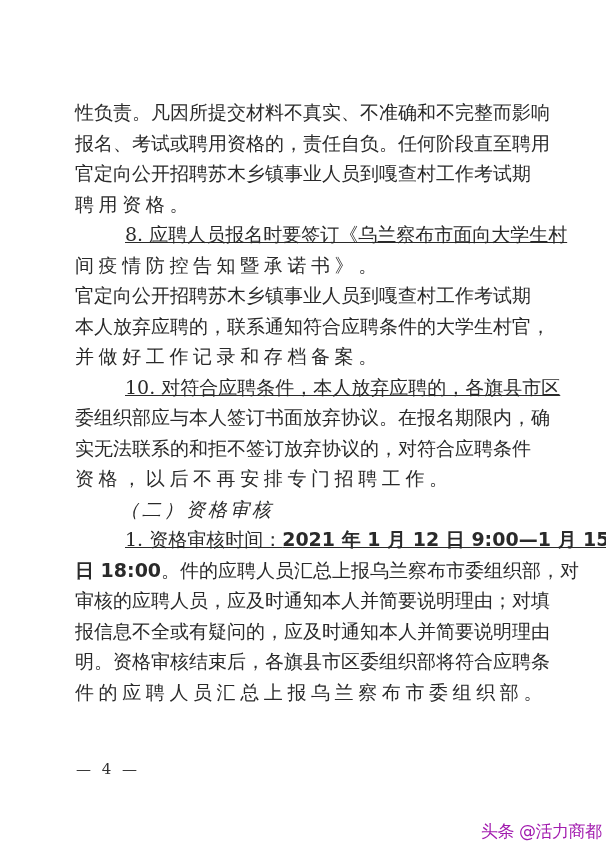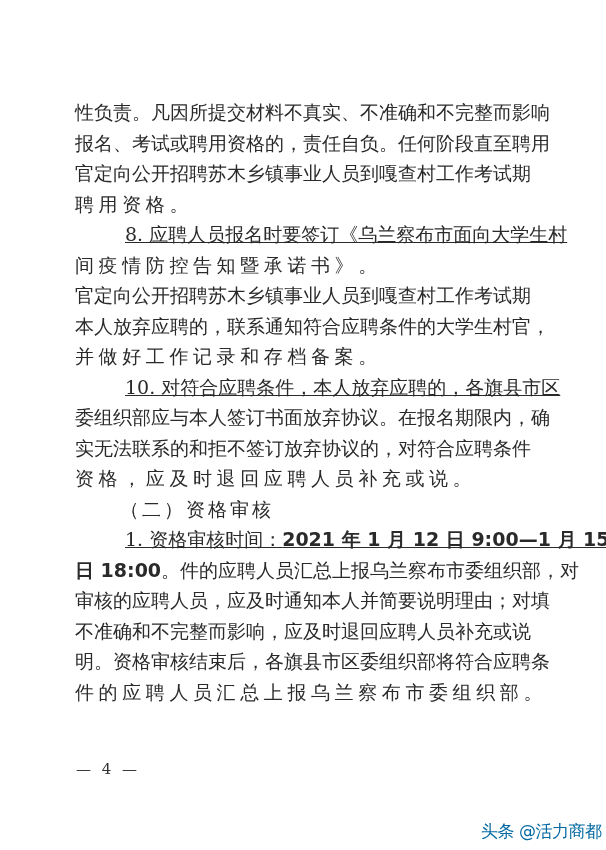--- a/index.html
+++ b/index.html
@@ -25,64 +25,64 @@
       white-space: nowrap;
       text-align: justify;
       text-align-last: justify;
       letter-spacing: 0;
     }
     .line.last {
       text-align-last: left;
       letter-spacing: 4.6px;
     }
     .line.indent { padding-left: 50px; text-decoration: underline; }
-    .line.heading { padding-left: 45px; text-align-last: left; letter-spacing: 3px; }
+    .line.heading { padding-left: 45px; text-align-last: left; letter-spacing: 3px; font-style: italic; }
     .bold { font-weight: bold; font-family: "DejaVu Sans", "Liberation Sans", sans-serif; }
     .page-number {
       position: absolute;
       left: 76px;
       top: 760px;
       font-size: 15px;
       color: #333;
       letter-spacing: 3px;
     }
     .watermark {
       position: absolute;
       left: 481px;
       top: 820px;
       font-family: "DejaVu Sans", "Liberation Sans", sans-serif;
       font-size: 17px;
-      color: #0369a1;
+      color: #a21caf;
       text-shadow: 0 0 2px #fff, 1px 1px 0 #fff, -1px -1px 0 #fff;
       letter-spacing: -0.5px;
     }
   </style>
 </head>
 <body>
 
 <div class="page-body">
   <div class="line">性负责。凡因所提交材料不真实、不准确和不完整而影响</div>
   <div class="line">报名、考试或聘用资格的，责任自负。任何阶段直至聘用</div>
   <div class="line">官定向公开招聘苏木乡镇事业人员到嘎查村工作考试期</div>
   <div class="line last">聘用资格。</div>
   <div class="line indent">8. 应聘人员报名时要签订《乌兰察布市面向大学生村</div>
   <div class="line last">间疫情防控告知暨承诺书》。</div>
   <div class="line">官定向公开招聘苏木乡镇事业人员到嘎查村工作考试期</div>
   <div class="line">本人放弃应聘的，联系通知符合应聘条件的大学生村官，</div>
   <div class="line last">并做好工作记录和存档备案。</div>
   <div class="line indent">10. 对符合应聘条件，本人放弃应聘的，各旗县市区</div>
   <div class="line">委组织部应与本人签订书面放弃协议。在报名期限内，确</div>
   <div class="line">实无法联系的和拒不签订放弃协议的，对符合应聘条件</div>
-  <div class="line last">资格，应及时退回应聘人员补充或说。</div>
+  <div class="line last">资格，以后不再安排专门招聘工作。</div>
 
   <div class="line heading">（二）资格审核</div>
 
   <div class="line indent"><span>1. 资格审核时间：</span><span class="bold">2021 年 1 月 12 日 9:00—1 月 15</span></div>
   <div class="line"><span class="bold">日 18:00</span><span>。件的应聘人员汇总上报乌兰察布市委组织部，对</span></div>
   <div class="line">审核的应聘人员，应及时通知本人并简要说明理由；对填</div>
-  <div class="line">不准确和不完整而影响，应及时退回应聘人员补充或说</div>
+  <div class="line">报信息不全或有疑问的，应及时通知本人并简要说明理由</div>
   <div class="line">明。资格审核结束后，各旗县市区委组织部将符合应聘条</div>
   <div class="line last">件的应聘人员汇总上报乌兰察布市委组织部。</div>
 </div>
 
 <div class="page-number">— 4 —</div>
 
 <div class="watermark">头条 @活力商都</div>
 
 </body></html>

